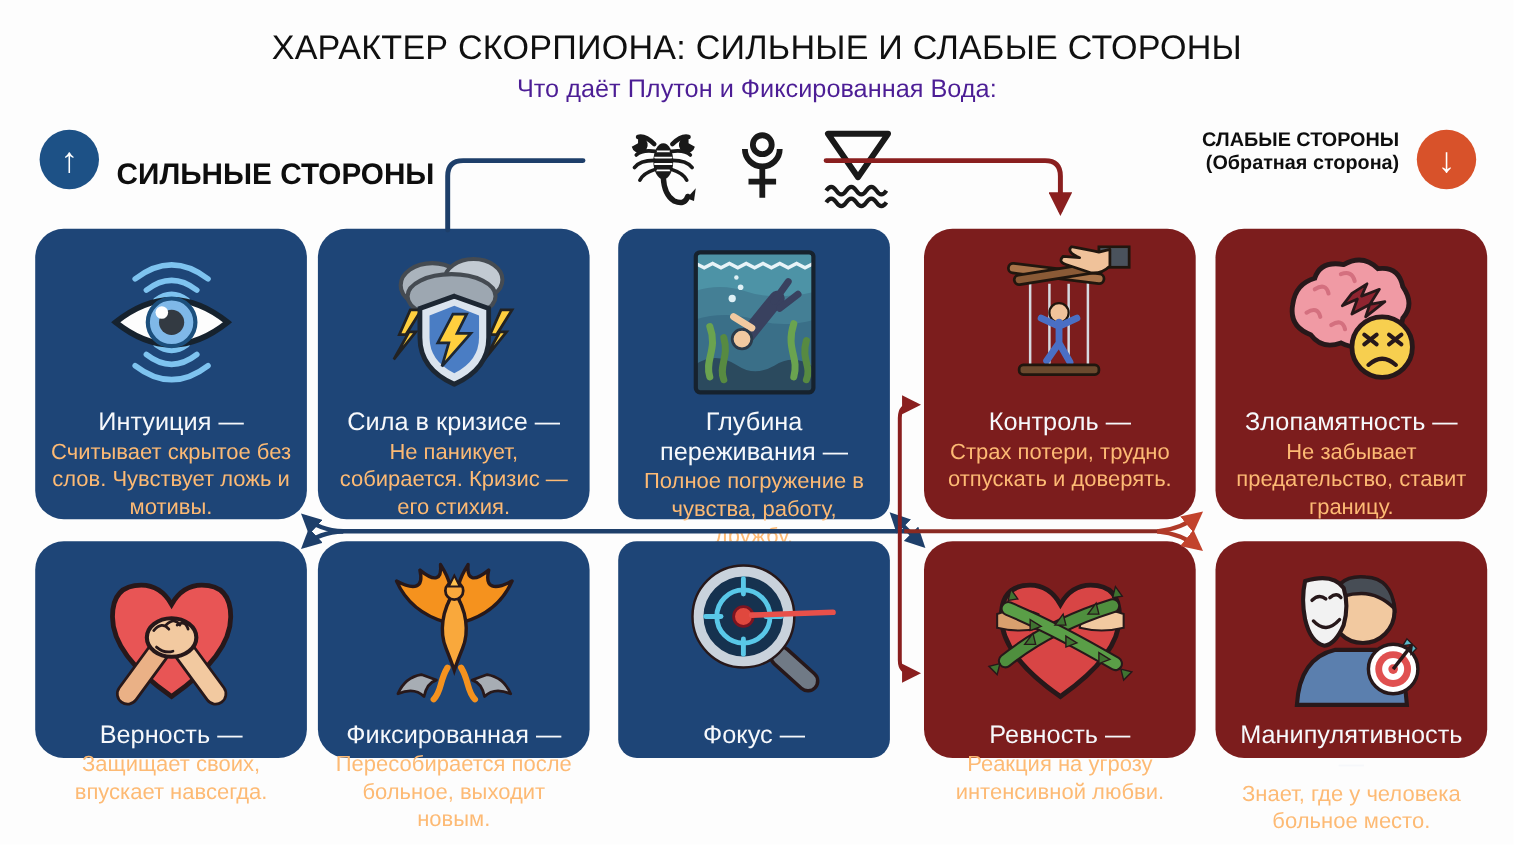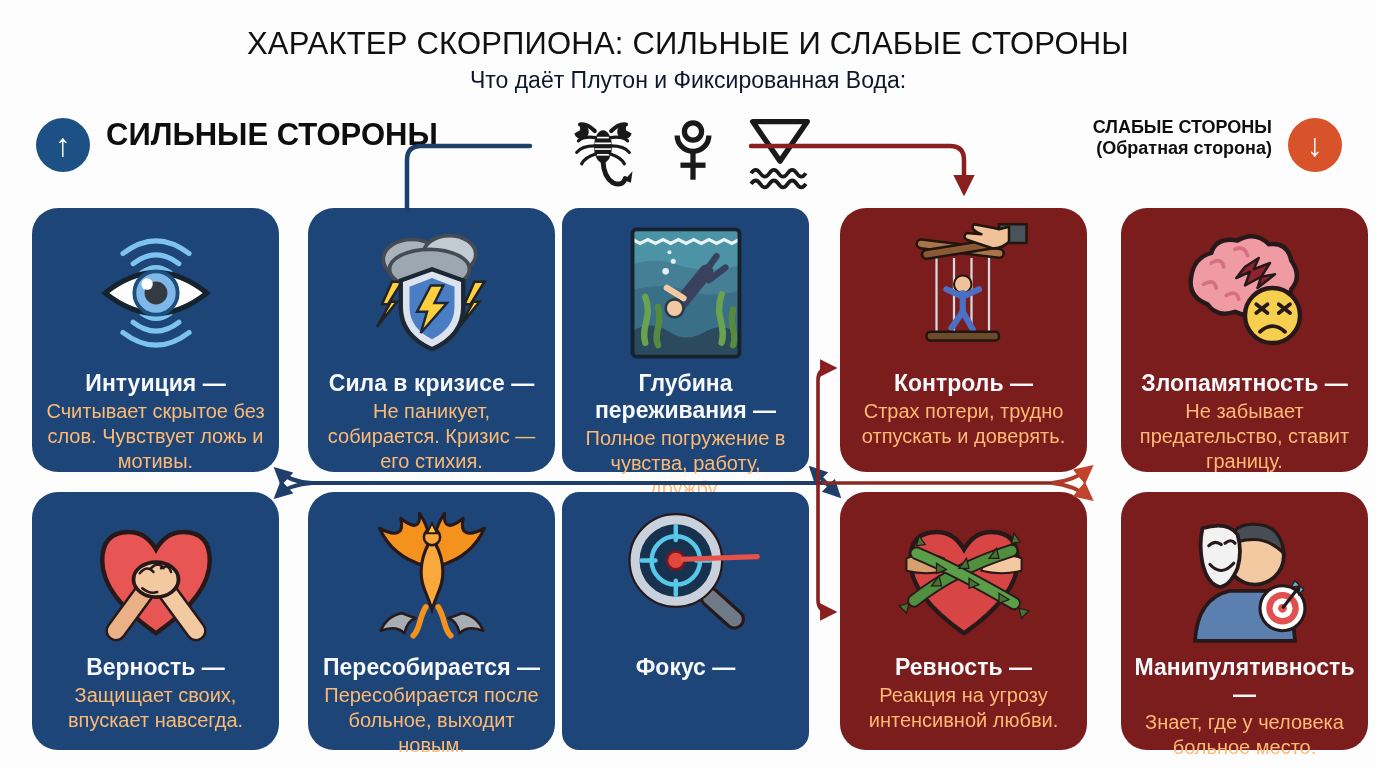--- a/index.html
+++ b/index.html
@@ -6,53 +6,53 @@
   .canvas{
     position:relative;width:1376px;height:768px;overflow:hidden;background:#fdfdfd;
     font-family:"Liberation Sans","DejaVu Sans",sans-serif;color:#111;
   }
   .title{
     position:absolute;top:26px;left:0;width:100%;text-align:center;
     font-size:31px;font-weight:400;letter-spacing:.2px;color:#101010;
   }
   .subtitle{
     position:absolute;top:67px;left:0;width:100%;text-align:center;
-    font-size:23px;color:#0f172a;
+    font-size:23px;color:#4c1d95;
   }
   
   .hdr-circle{
     position:absolute;width:54px;height:54px;border-radius:50%;
     display:flex;align-items:center;justify-content:center;
     color:#fff;font-size:32px;font-weight:700;line-height:1;
   }
   .hdr-circle.blue{left:36px;top:118px;background:#1d5186;}
   .hdr-circle.orange{left:1288px;top:118px;background:#d8522a;}
   .hdr-label-left{
-    position:absolute;left:106px;top:117px;font-size:31px;font-weight:700;color:#0e0e0e;
+    position:absolute;left:106px;top:143px;font-size:27px;font-weight:700;color:#0e0e0e;
   }
   .hdr-label-right{
     position:absolute;right:104px;top:117px;text-align:right;
     font-size:18px;font-weight:700;line-height:1.18;color:#0e0e0e;
   }
   
   .symbols{position:absolute;left:562px;top:108px;display:flex;gap:16px;align-items:flex-start;}
   
   .card{
     position:absolute;width:247px;border-radius:26px;
     display:flex;flex-direction:column;align-items:center;
     box-sizing:border-box;padding:12px 13px 10px 13px;text-align:center;
   }
   .card.blue{background:#1e4577;}
   .card.red{background:#7c1d1d;}
   .r1{top:208px;height:264px;}
-  .r2{top:492px;height:258px;}
-  .c1{left:32px;}.c2{left:308px;}.c3{left:562px;border-radius:17px;}.c4{left:840px;}.c5{left:1105px;margin-left:16px;}
+  .r2{top:492px;height:197px;}
+  .c1{left:32px;}.c2{left:289px;}.c3{left:562px;border-radius:17px;}.c4{left:840px;}.c5{left:1105px;}
   .icon{height:146px;display:flex;align-items:center;justify-content:center;flex:0 0 auto;}
   .card-title{
-    margin-top:4px;font-size:23px;font-weight:700;color:#f6f8fb;line-height:1.18;
+    margin-top:4px;font-size:23px;font-weight:400;color:#f6f8fb;line-height:1.18;
   }
   .card-desc{
     margin-top:2px;font-size:20px;color:#fdba74;line-height:1.24;
   }
   .overlay{position:absolute;left:0;top:0;width:1376px;height:768px;pointer-events:none;}
 </style>
 </head>
 <body>
 
 <div class="canvas">
@@ -264,21 +264,21 @@
         <path d="M54,46 C40,42 26,34 18,16 C31,23 38,21 35,8 C46,17 51,15 50,4 C57,15 59,23 56,32 Z" fill="#f5921e" stroke="#27181a" stroke-width="2.5" stroke-linejoin="round"></path>
         <path d="M66,46 C80,42 94,34 102,16 C89,23 82,21 85,8 C74,17 69,15 70,4 C63,15 61,23 64,32 Z" fill="#f5921e" stroke="#27181a" stroke-width="2.5" stroke-linejoin="round"></path>
         <path d="M60,24 C51,37 49,53 54,65 Q58,75 60,81 Q62,75 66,65 C71,53 69,37 60,24 Z" fill="#f9a83c" stroke="#27181a" stroke-width="2.5"></path>
         <circle cx="60" cy="23" r="6.5" fill="#f9a83c" stroke="#27181a" stroke-width="2"></circle>
         <path d="M60,12 l4,8 h-8 Z" fill="#ffc04d" stroke="#27181a" stroke-width="1.5"></path>
         <path d="M55,79 C49,89 51,96 45,102 M65,79 C71,89 69,96 75,102" stroke="#f5921e" stroke-width="4.5" fill="none" stroke-linecap="round"></path>
         <path d="M36,84 q-12,2 -17,14 q12,-5 19,2 q2,-10 9,-12 Z" fill="#a7adb4" stroke="#27181a" stroke-width="2" stroke-linejoin="round"></path>
         <path d="M84,84 q12,2 17,14 q-12,-5 -19,2 q-2,-10 -9,-12 Z" fill="#a7adb4" stroke="#27181a" stroke-width="2" stroke-linejoin="round"></path>
       </svg>
     </div>
-    <div class="card-title">Пересобирается —</div>
+    <div class="card-title">Фиксированная —</div>
     <div class="card-desc">Пересобирается после больное, выходит новым.</div>
   </div>
 
   <div class="card blue r2 c3">
     <div class="icon">
       <svg width="160" height="140" viewBox="0 0 120 110">
         <rect x="72" y="63" width="40" height="14" rx="7" fill="#707a86" stroke="#27181a" stroke-width="2.5" transform="rotate(42 78 70)"></rect>
         <circle cx="52" cy="42" r="36" fill="#16324f" stroke="#27181a" stroke-width="2.5"></circle>
         <circle cx="52" cy="42" r="32" fill="none" stroke="#c9d2dc" stroke-width="7"></circle>
         <circle cx="52" cy="42" r="19" fill="none" stroke="#59c8e8" stroke-width="3.5"></circle>

